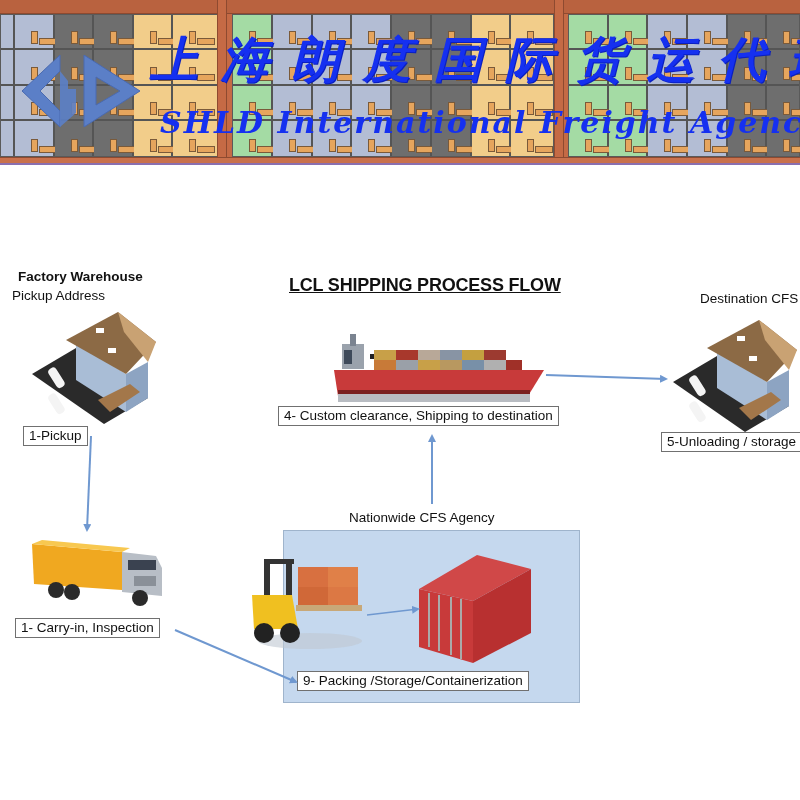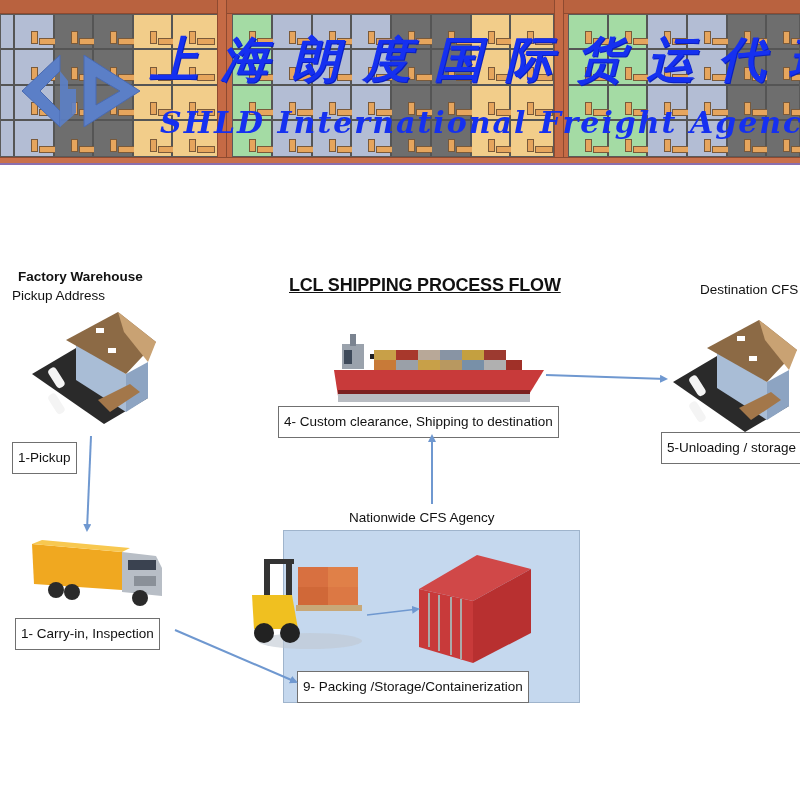--- a/index.html
+++ b/index.html
@@ -24,21 +24,21 @@
   .c-green { background: #a4dba4; }
   .panel-sep { position: absolute; top: 0; width: 10px; height: 165px; background: #c56a45; border-left: 1px solid #8e4a30; border-right: 1px solid #8e4a30; }
 
   .logo { position: absolute; left: 20px; top: 55px; width: 122px; height: 72px; }
   .cn-title { position: absolute; left: 150px; top: 28px; width: 640px; height: 60px; font-family: "DejaVu Serif", serif; font-size: 48px; font-weight: bold; font-style: italic; color: #1530f0; letter-spacing: 23px; white-space: nowrap; text-shadow: 1px 1px 0 #0a1fbf; }
   .en-title { position: absolute; left: 160px; top: 105px; width: 630px; font-family: "DejaVu Serif", serif; font-size: 30px; font-style: italic; font-weight: bold; color: #1530f0; white-space: nowrap; letter-spacing: 2px; }
 
   
   .label { position: absolute; font-size: 13.5px; color: #111; line-height: 19px; white-space: nowrap; }
   .title { position: absolute; left: 289px; top: 275px; font-size: 18px; font-weight: bold; text-decoration: underline; color: #111; white-space: nowrap; letter-spacing: -0.2px; }
-  .step-box { position: absolute; background: #fff; border: 1px solid #707070; font-size: 13.5px; line-height: 18px; padding: 6px 5px; white-space: nowrap; color: #111; }
+  .step-box { position: absolute; background: #fff; border: 1px solid #707070; font-size: 13.5px; line-height: 18px; padding: 0 5px; white-space: nowrap; color: #111; }
 
   .cfs-area { position: absolute; left: 283px; top: 530px; width: 297px; height: 173px; background: #c5d8ee; border: 1px solid #9fb4cc; }
 
   svg.arrows { position: absolute; left: 0; top: 0; width: 800px; height: 800px; pointer-events: none; }
   .pic { position: absolute; }
 </style>
 </head>
 <body>
 
 <div class="banner">
@@ -187,21 +187,21 @@
   <div class="cn-title">上海朗度国际货运代理</div>
   <div class="en-title">SHLD International Freight Agency</div>
 </div>
 
 <div>
 
   <div class="title">LCL SHIPPING PROCESS FLOW</div>
 
   <div class="label" style="left:18px; top:267px;font-weight:bold;">Factory Warehouse</div>
   <div class="label" style="left:12px; top:286px;">Pickup Address</div>
-  <div class="label" style="left:700px; top:280px;">Destination CFS</div>
+  <div class="label" style="left:700px; top:289px;">Destination CFS</div>
   <div class="label" style="left:349px; top:508px;">Nationwide CFS Agency</div>
 
   <div class="cfs-area"></div>
 
   <svg class="pic" style="left:28px; top:312px; width:130px; height:115px;" viewBox="0 0 130 115">
     <polygon points="4,62 48,36 120,86 76,112" fill="#2a2a2a"></polygon>
     <rect x="24" y="55" width="9" height="22" rx="4" fill="#f4f4f4" transform="rotate(-32 28 66)"></rect>
     <rect x="24" y="81" width="9" height="22" rx="4" fill="#f4f4f4" transform="rotate(-32 28 92)"></rect>
     <polygon points="48,30 98,62 98,100 48,68" fill="#a9bdd6"></polygon>
     <polygon points="98,62 120,50 120,86 98,100" fill="#8da4c2"></polygon>
@@ -278,21 +278,21 @@
   <svg class="pic" style="left:415px; top:555px; width:120px; height:110px;" viewBox="0 0 120 110">
     <polygon points="4,34 62,0 116,14 58,46" fill="#d04848"></polygon>
     <polygon points="58,46 116,14 116,78 58,108" fill="#b83030"></polygon>
     <polygon points="4,34 58,46 58,108 4,92" fill="#c83a3a"></polygon>
     <line x1="14" y1="38" x2="14" y2="92" stroke="#aaa" stroke-width="2"></line>
     <line x1="24" y1="40" x2="24" y2="96" stroke="#aaa" stroke-width="2"></line>
     <line x1="36" y1="42" x2="36" y2="100" stroke="#aaa" stroke-width="2"></line>
     <line x1="46" y1="44" x2="46" y2="104" stroke="#aaa" stroke-width="2"></line>
   </svg>
 
-  <div class="step-box" style="left:12px; top:426px;margin-top:16px;">1-Pickup</div>
+  <div class="step-box" style="left:23px; top:426px;">1-Pickup</div>
   <div class="step-box" style="left:15px; top:618px;">1- Carry-in, Inspection</div>
   <div class="step-box" style="left:297px; top:671px;">9- Packing /Storage/Containerization</div>
   <div class="step-box" style="left:278px; top:406px;">4- Custom clearance, Shipping to destination</div>
   <div class="step-box" style="left:661px; top:432px; width:150px;">5-Unloading / storage</div>
 
   <svg class="arrows" viewBox="0 0 800 800">
     <defs>
       <marker id="ah" markerWidth="8" markerHeight="8" refX="6" refY="4" orient="auto" markerUnits="userSpaceOnUse">
         <path d="M0,0 L8,4 L0,8 Z" fill="#6f98d0"></path>
       </marker>

